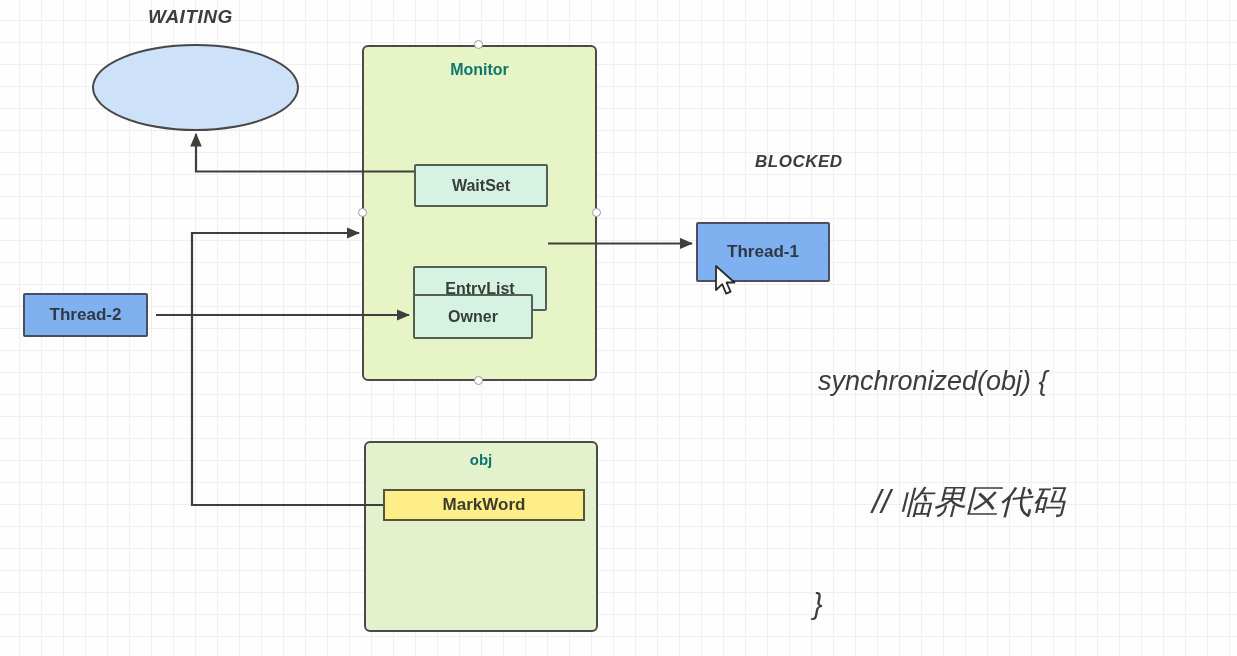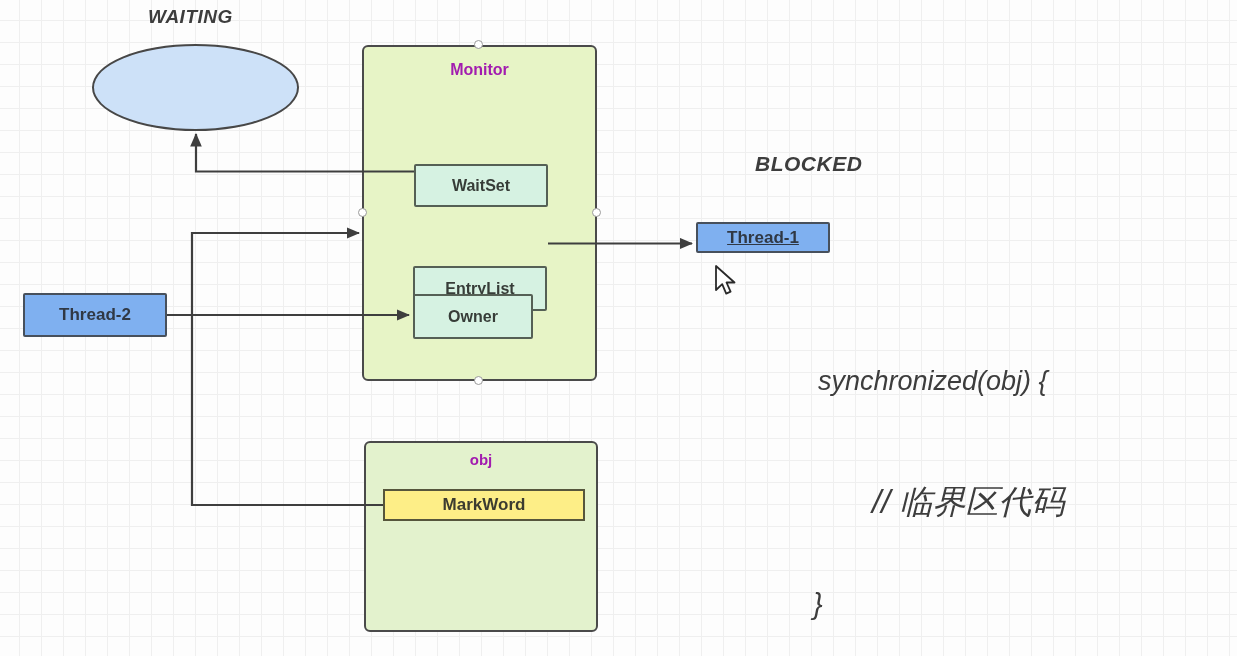--- a/index.html
+++ b/index.html
@@ -30,21 +30,21 @@
   .monitor-node{
     left:362px;top:45px;width:235px;height:336px;
     background:#e7f4c6;
   }
   .obj-node{
     left:364px;top:441px;width:234px;height:191px;
     background:#e3f2cd;
   }
   .container-title{
     margin-top:14px;
-    font-size:16px;font-weight:bold;color:#a21caf;
+    font-size:16px;font-weight:bold;color:#0f766e;
   }
   .field-node{
     border:2px solid #556055;
     border-radius:2px;
     background:#d6f2e2;
     font-size:16px;color:#373d38;
     z-index:10;
   }
   .waitset{left:414px;top:164px;width:134px;height:43px;}
   .entrylist{left:413px;top:221px;width:134px;height:45px;margin-top:45px;}
@@ -52,34 +52,34 @@
   .markword{
     left:383px;top:489px;width:202px;height:32px;
     background:#fdee87;border:2px solid #56563c;
     font-size:17px;color:#3c3c30;z-index:10;
   }
   .thread-node{
     background:#7fb0f0;border:2px solid #47505c;
     border-radius:2px;
     font-size:17px;color:#303844;z-index:10;
   }
-  .thread1{left:696px;top:222px;width:134px;height:31px;text-decoration:underline;}
-  .thread2{left:23px;top:293px;width:144px;height:44px;}
+  .thread1{left:696px;top:222px;width:134px;height:60px;}
+  .thread2{left:23px;top:293px;width:125px;height:44px;}
   .state-ellipse{
     position:absolute;left:92px;top:44px;width:207px;height:87px;
     background:#cde1f8;border:2.5px solid #474747;border-radius:50%;
     z-index:9;box-sizing:border-box;
   }
   .free-label{
     position:absolute;
     font-style:italic;font-weight:bold;color:#3d3d3d;
     white-space:nowrap;
   }
   .label-waiting{left:148px;top:6px;font-size:19px;letter-spacing:.5px;}
-  .label-blocked{left:755px;top:152px;font-size:21px;letter-spacing:.5px;}
+  .label-blocked{left:755px;top:152px;font-size:17px;letter-spacing:.5px;}
   .code-line{
     position:absolute;
     font-style:italic;font-weight:normal;color:#3d3d3d;
     white-space:nowrap;
   }
   .code-1{left:818px;top:366px;font-size:27px;}
   .code-2{left:872px;top:480px;font-size:33px;}
   .code-3{left:813px;top:588px;font-size:29px;}
   .connectors{
     position:absolute;left:0;top:0;width:1237px;height:656px;

